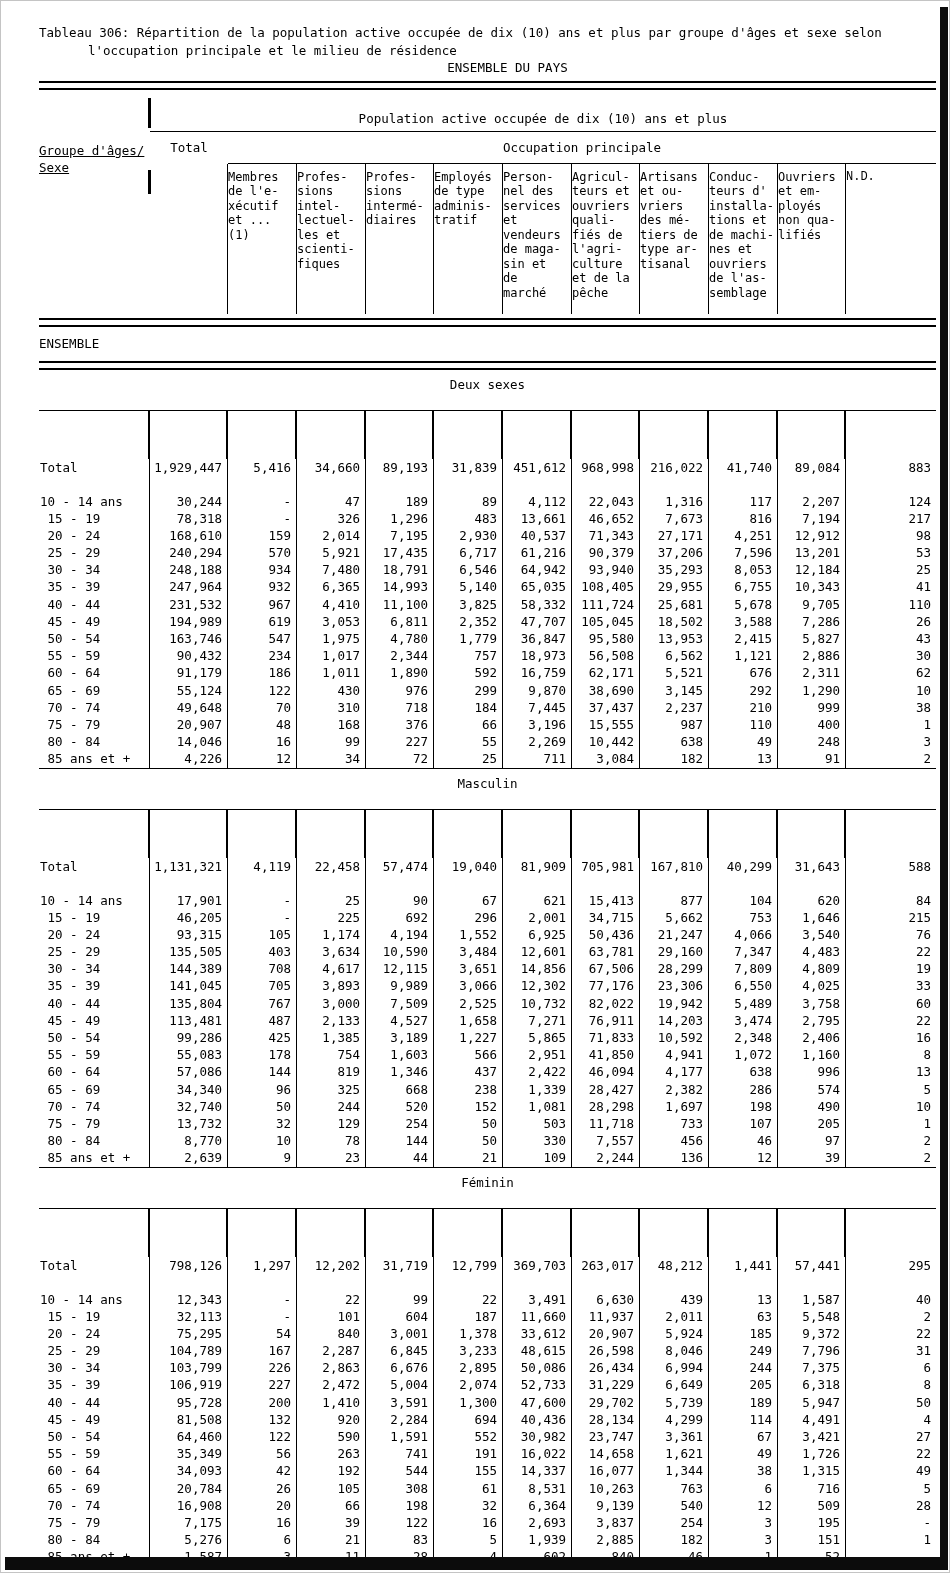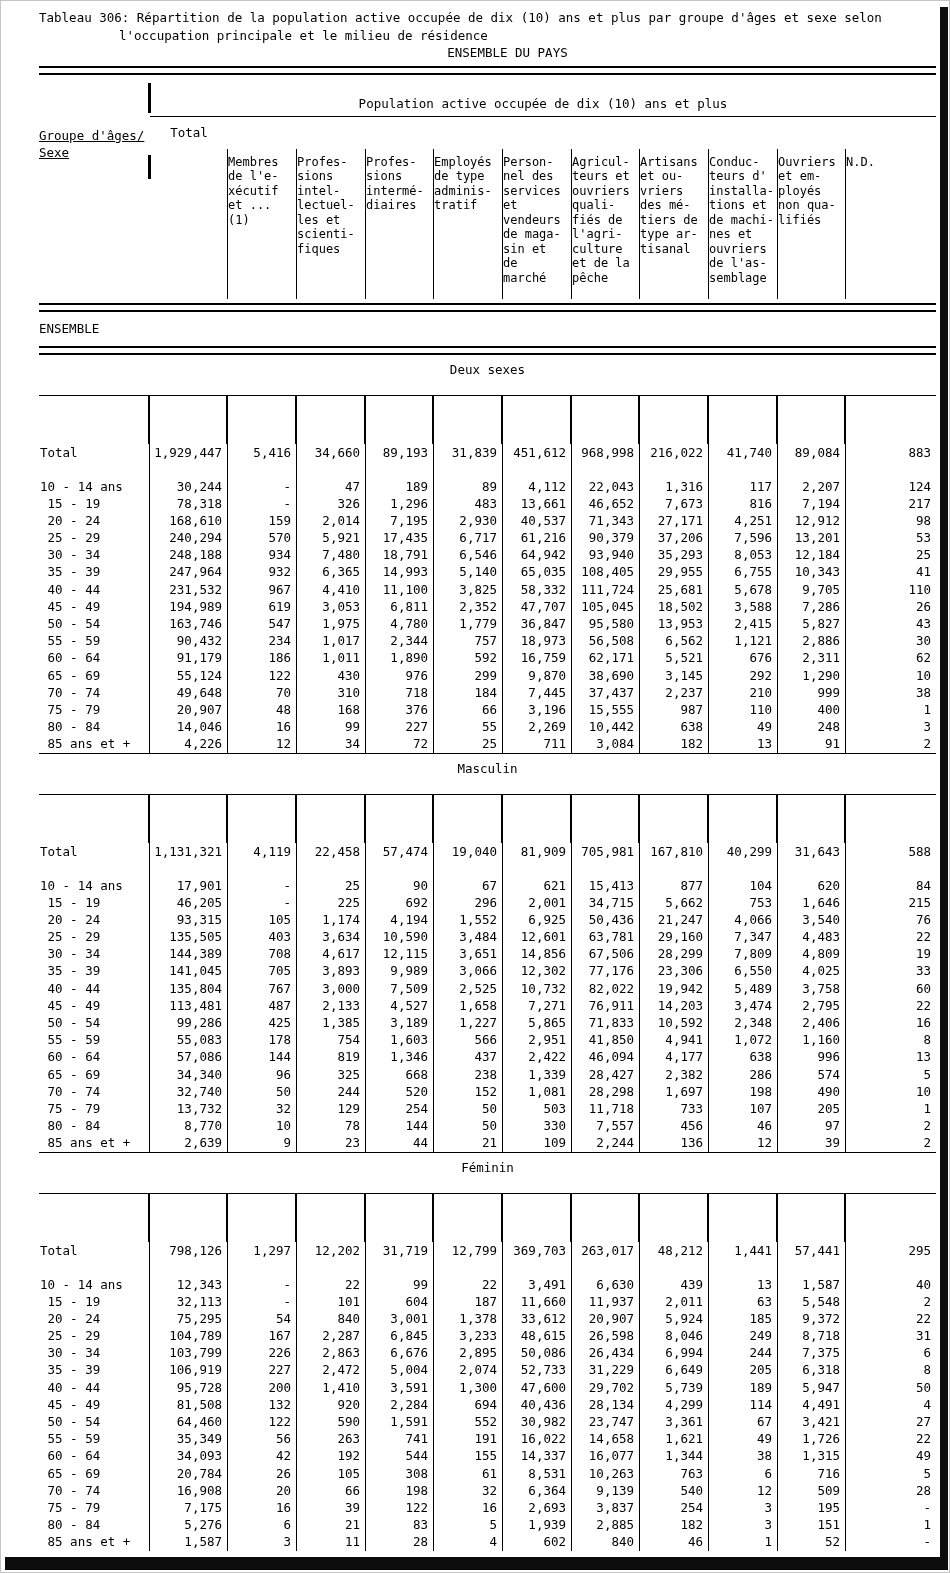--- a/index.html
+++ b/index.html
@@ -3,41 +3,41 @@
 <meta charset="utf-8">
 <style>
   html,body{margin:0;padding:0;background:#e8e8e8;}
   .page{
     width:950px;height:1573px;position:relative;background:#fff;
     font-family:"DejaVu Sans Mono","Liberation Mono",monospace;color:#000;
     overflow:hidden;border:1px solid #c4c4c4;box-sizing:border-box;
   }
   .scan-right{position:absolute;top:6px;right:1px;bottom:6px;width:8px;background:#0c0c0c;}
   .scan-bottom{position:absolute;left:4px;right:1px;bottom:2px;height:13px;background:#0c0c0c;}
-  .content{position:absolute;left:38px;top:8px;width:897px;}
+  .content{position:absolute;left:38px;top:23px;width:897px;}
   .title{font-size:12.5px;line-height:17.5px;white-space:pre;}
-  .t2{margin-left:80px;}
+  .t2{margin-left:49px;}
   .t3{text-align:center;margin-left:40px;}
   .dbl-rule{height:5px;border-top:2px solid #000;border-bottom:2px solid #000;margin-top:4px;}
   
   .thead{position:relative;height:224px;font-size:12.5px;}
   .axis-label{position:absolute;left:0;top:52px;line-height:17.5px;white-space:pre;text-decoration:underline;}
   .hbar{position:absolute;width:3px;background:#000;}
   .hbar1{left:109px;top:8px;height:30px;}
   .hbar2{left:109px;top:80px;height:24px;}
   .h-row-a{display:flex;height:42px;justify-content:center;}
   .h-a-left{width:111px;}
   .h-a-right{flex:1;border-bottom:1px solid #000;display:flex;align-items:flex-end;justify-content:center;padding-bottom:5px;}
   .h-row-b{display:flex;height:32px;}
   .h-b-label{width:111px;}
   .h-b-total{width:78px;display:flex;align-items:center;justify-content:center;}
   .h-b-occ{flex:1;border-bottom:1px solid #000;display:flex;align-items:center;justify-content:center;}
   .h-row-c{display:flex;height:150px;}
   .h-row-c .hcell{box-sizing:border-box;border-right:1px solid #000;font-size:12px;line-height:14.5px;white-space:pre;padding-top:6px;overflow:hidden;}
-  .h-row-c .hcell:last-child{border-right:none;}
+  .h-row-c .hcell:last-child{border-right:none;font-family:Liberation Mono, monospace;}
   .h-c0{width:111px;border-right:none !important;}
   .h-c1{width:78px;}
   
   .c0{width:111px;} .c1{width:78px;} .c2{width:69px;} .c3{width:69px;} .c4{width:68px;}
   .c5{width:69px;} .c6{width:69px;} .c7{width:68px;} .c8{width:69px;} .c9{width:69px;}
   .c10{width:68px;} .c11{width:90px;}
   
   .ensemble{font-size:12.5px;height:26px;line-height:26px;margin-top:4px;}
   .section-title{text-align:center;font-size:12.5px;height:40px;line-height:30px;}
   .rule{border-top:1px solid #000;height:0;}
@@ -71,20 +71,21 @@
 Sexe</div>
       <div class="hbar hbar1"></div>
       <div class="hbar hbar2"></div>
       <div class="h-row-a">
         <div class="h-a-left"></div>
         <div class="h-a-right">Population active occupée de dix (10) ans et plus</div>
       </div>
       <div class="h-row-b">
         <div class="h-b-label"></div>
         <div class="h-b-total">Total</div>
+        <div class="h-b-occ">Occupation principale</div>
       </div>
       <div class="h-row-c">
         <div class="hcell h-c0"></div>
         <div class="hcell h-c1"></div>
       <div class="hcell c2">Membres
 de l'e-
 xécutif
 et ...
 (1)</div>
           <div class="hcell c3">Profes-
@@ -790,21 +791,21 @@
               <div class="cell c0 lab"> 25 - 29</div>
               <div class="cell c1 num">104,789</div>
               <div class="cell c2 num">167</div>
               <div class="cell c3 num">2,287</div>
               <div class="cell c4 num">6,845</div>
               <div class="cell c5 num">3,233</div>
               <div class="cell c6 num">48,615</div>
               <div class="cell c7 num">26,598</div>
               <div class="cell c8 num">8,046</div>
               <div class="cell c9 num">249</div>
-              <div class="cell c10 num">8,718</div>
+              <div class="cell c10 num">7,796</div>
               <div class="cell c11 num">31</div>
             </div>
             <div class="flexrow brd drow">
               <div class="cell c0 lab"> 30 - 34</div>
               <div class="cell c1 num">103,799</div>
               <div class="cell c2 num">226</div>
               <div class="cell c3 num">2,863</div>
               <div class="cell c4 num">6,676</div>
               <div class="cell c5 num">2,895</div>
               <div class="cell c6 num">50,086</div>

